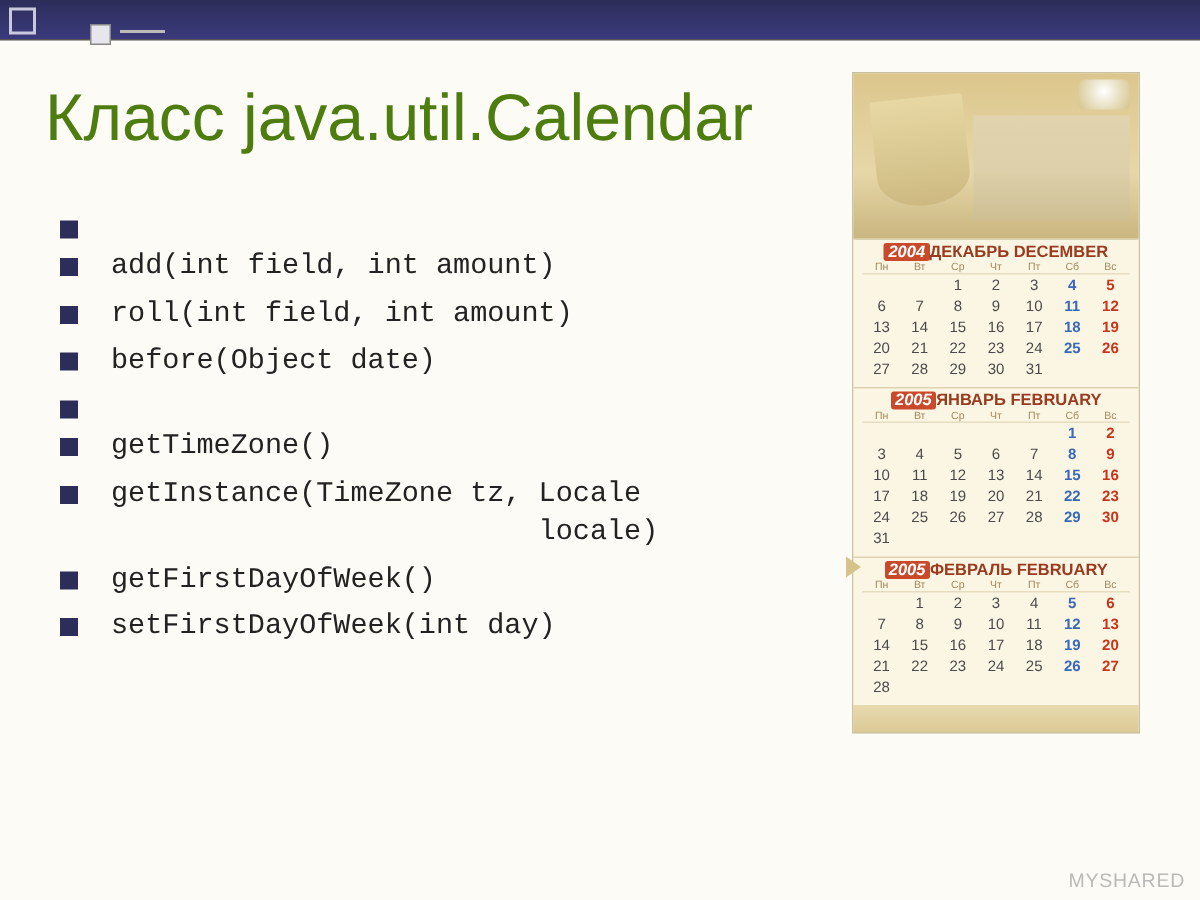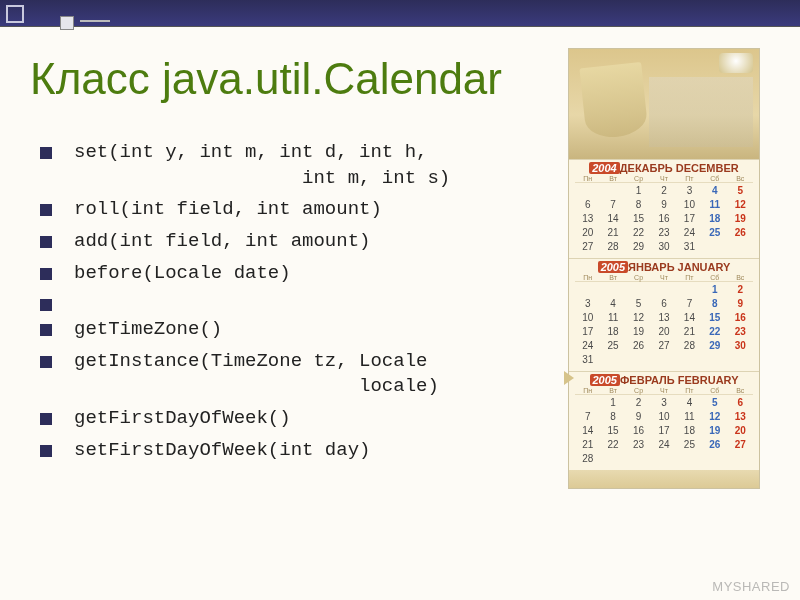--- a/index.html
+++ b/index.html
@@ -184,34 +184,32 @@
   <div class="square1"></div>
   <div class="square2"></div>
   <div class="hr"></div>
 </div>
 
 <div class="title">Класс java.util.Calendar</div>
 
 <div class="list">
     <div class="row">
       <div class="bullet"></div>
-      <div class="code">set(int y, int m, int d, int h,
-                    int m, int s)</div>
+    </div>
+    <div class="row">
+      <div class="bullet"></div>
+      <div class="code">add(int field, int amount)</div>
     </div>
     <div class="row">
       <div class="bullet"></div>
       <div class="code">roll(int field, int amount)</div>
     </div>
     <div class="row">
       <div class="bullet"></div>
-      <div class="code">add(int field, int amount)</div>
-    </div>
-    <div class="row">
-      <div class="bullet"></div>
-      <div class="code">before(Locale date)</div>
+      <div class="code">before(Object date)</div>
     </div>
     <div class="row">
       <div class="bullet"></div>
     </div>
     <div class="row">
       <div class="bullet"></div>
       <div class="code">getTimeZone()</div>
     </div>
     <div class="row">
       <div class="bullet"></div>
@@ -279,21 +277,21 @@
           <span>27</span>
           <span>28</span>
           <span>29</span>
           <span>30</span>
           <span>31</span>
         </div>
       </div>
       <div class="cal-section">
         <div class="cal-head">
           <span class="cal-year">2005</span>
-          <span>ЯНВАРЬ  JANUARY</span>
+          <span>ЯНВАРЬ  FEBRUARY</span>
         </div>
         <div class="cal-dow">
           <span>Пн</span>
           <span>Вт</span>
           <span>Ср</span>
           <span>Чт</span>
           <span>Пт</span>
           <span>Сб</span>
           <span>Вс</span>
         </div>

